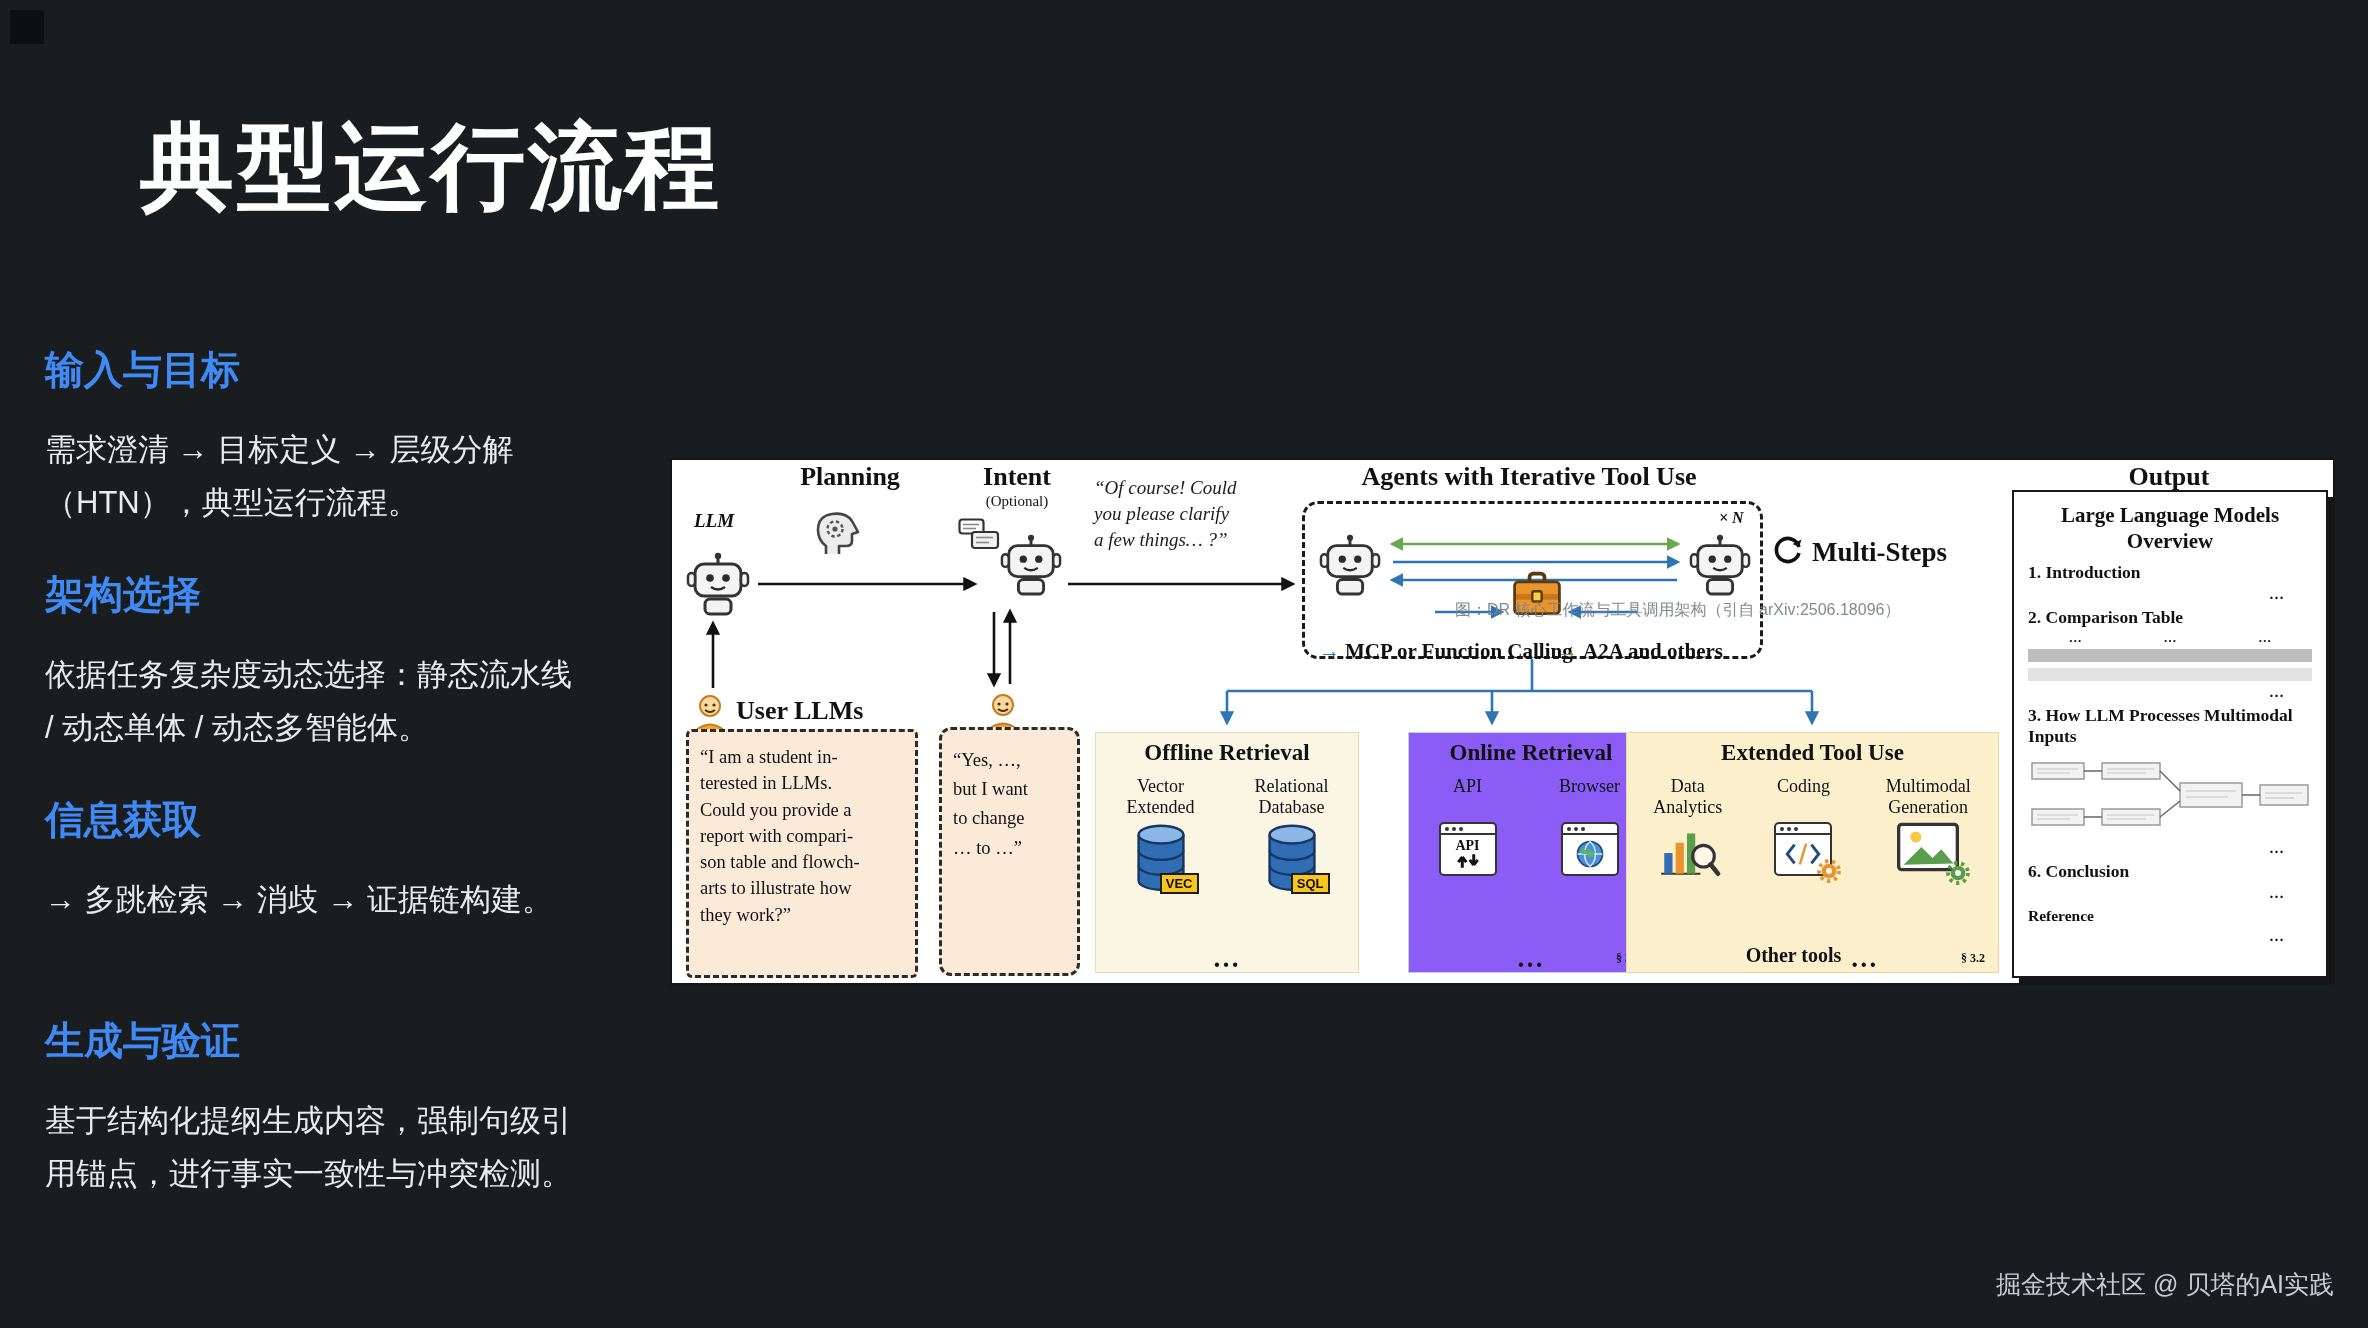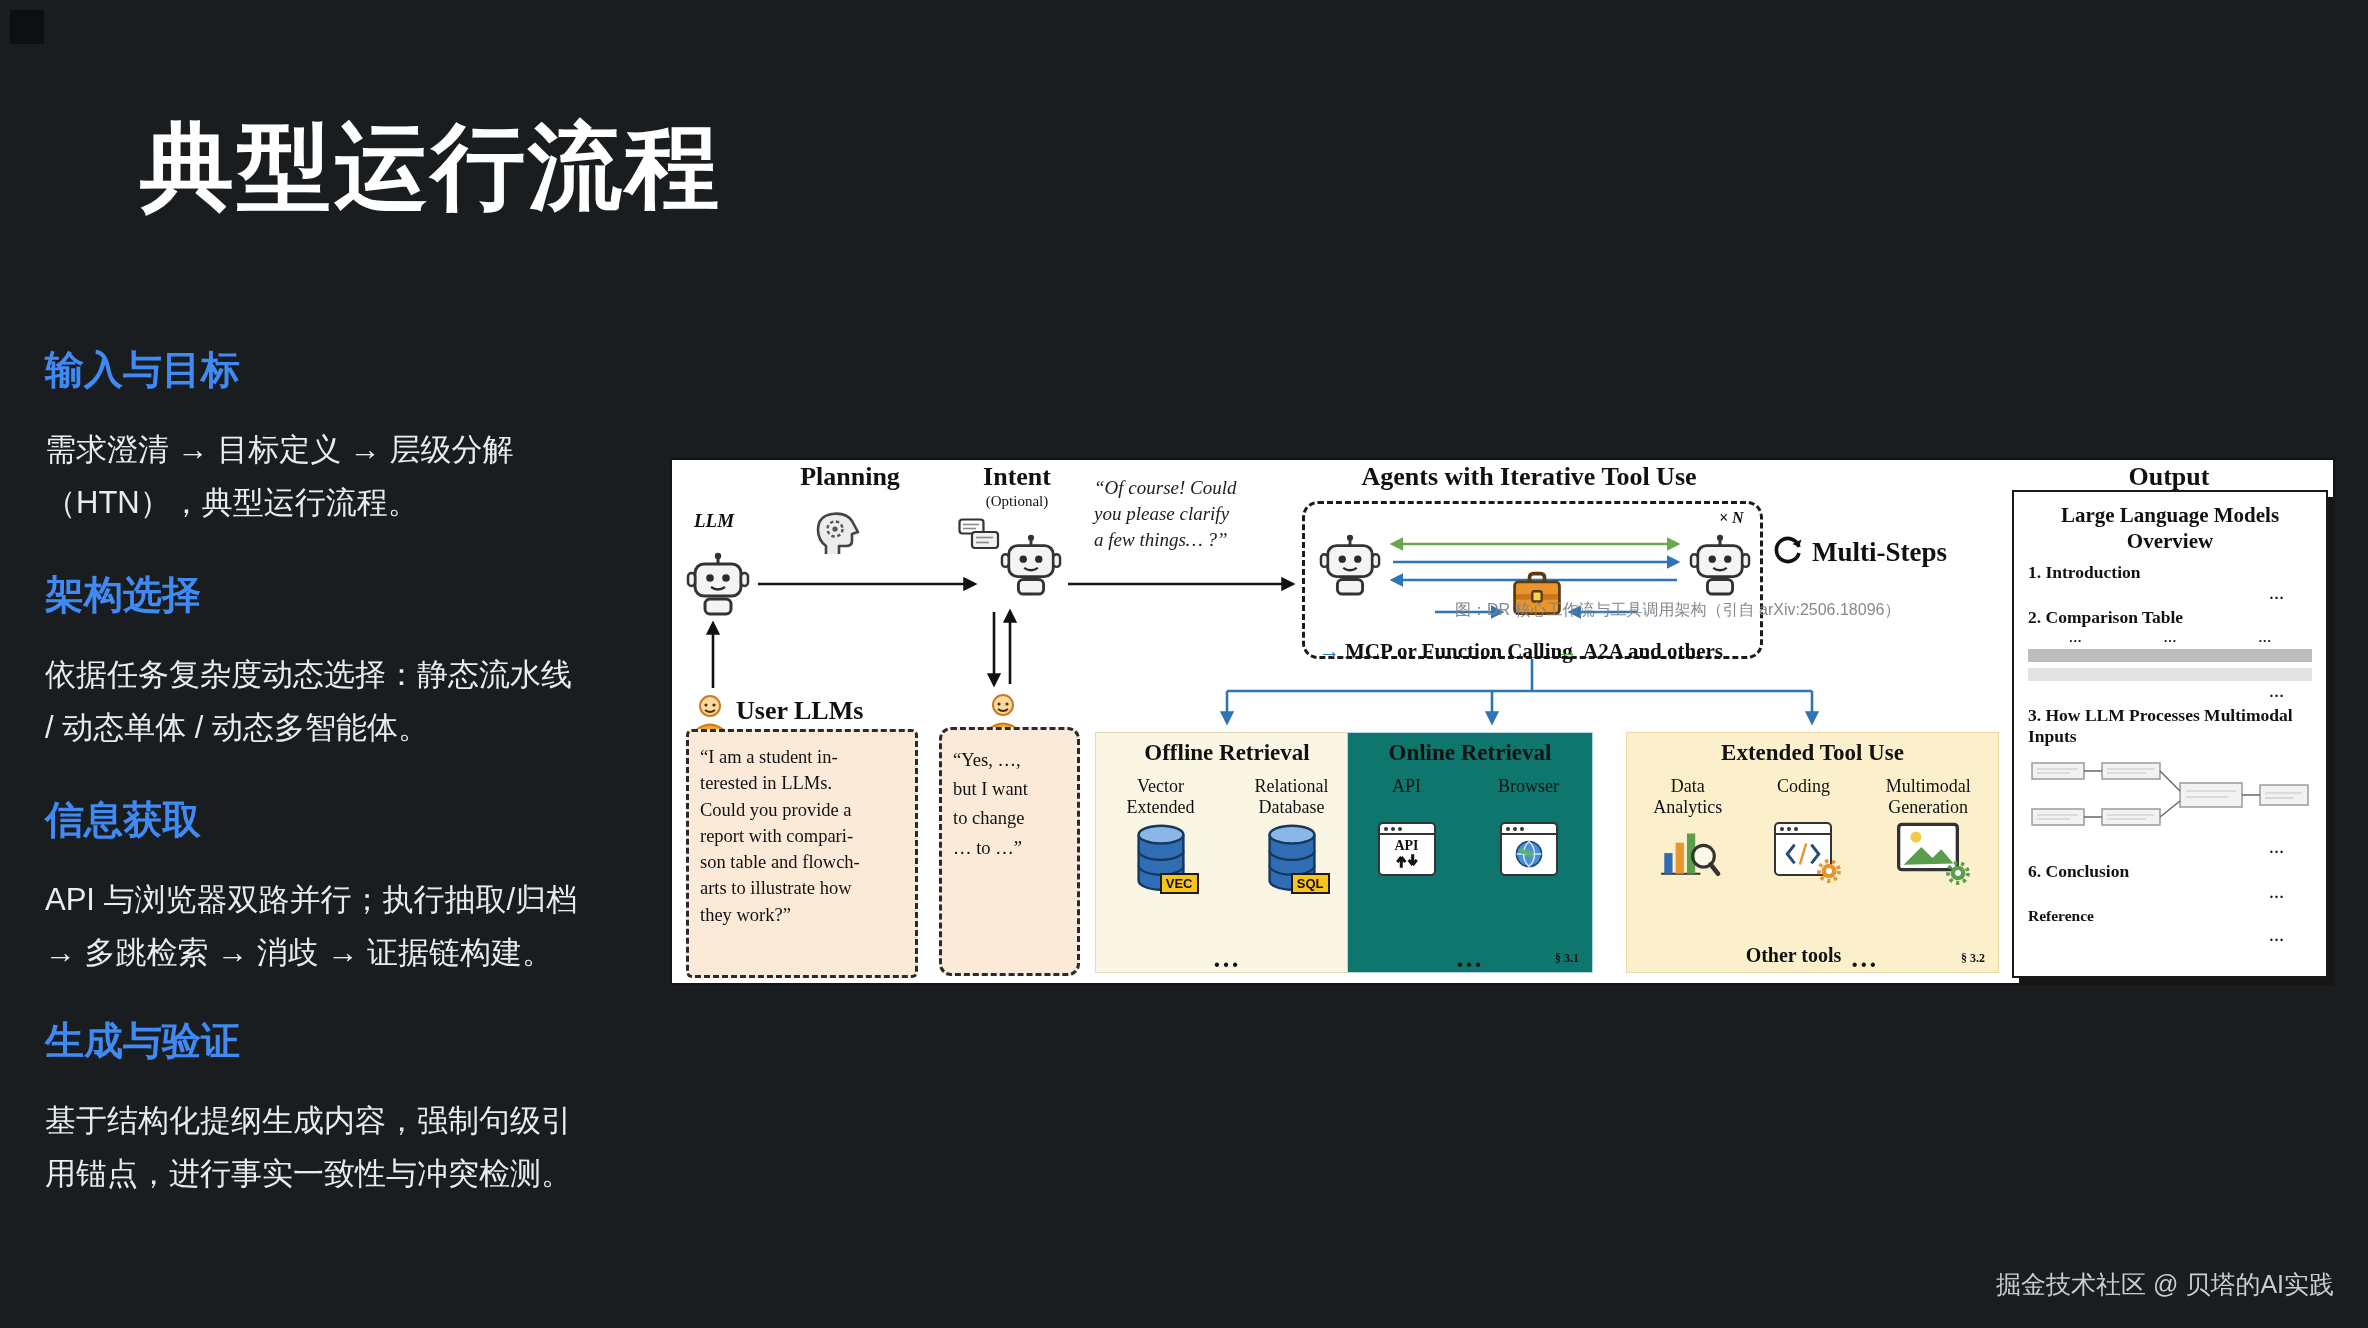--- a/index.html
+++ b/index.html
@@ -34,21 +34,21 @@
   .blue-t { color:#2e75b6; } .green-t { color:#6aa84f; }
 
   .multi-text { position:absolute; font-weight:bold; font-size:27px; white-space:nowrap; }
 
   .speech { position:absolute; background:#fcead9; border:3px dashed #2b2b2b; border-radius:6px;
             padding:12px 11px; font-size:18.5px; line-height:1.42; }
   .speech.r2 { border-radius:12px; line-height:1.58; padding-top:16px; }
 
   .panel { position:absolute; top:272px; height:241px; display:flex; flex-direction:column; }
   .p-offline { left:423px; width:264px; background:#fbf5e3; border:1.5px solid #e3dbbc; }
-  .p-online  { left:675px; width:246px; background:#0f766e; border:1.5px solid #bcd2ea;justify-content:space-between; }
+  .p-online  { left:736px; width:246px; background:#8b5cf6; border:1.5px solid #bcd2ea;justify-content:space-between; }
   .p-extended{ left:954px; width:373px; background:#fcf0cc; border:1.5px solid #e8d9a4; }
   .panel-title { font-weight:bold; font-size:23px; text-align:center; margin-top:7px; }
   .panel-cols { display:flex; justify-content:space-around; margin-top:10px; flex:1; }
   .col { display:flex; flex-direction:column; align-items:center; }
   .col-label { font-size:18px; line-height:1.15; text-align:center; min-height:42px; }
   .icon-wrap { margin-top:4px; position:relative; }
   .db-tag { position:absolute; right:-10px; bottom:4px; background:#f7c51d; border:2px solid #1d1d1d;
             font:bold 13px "Liberation Sans",sans-serif; padding:1px 4px; color:#111; }
   .panel-bottom { position:relative; height:36px; display:flex; align-items:flex-end; justify-content:center; padding-bottom:5px; }
   .panel-more { font-weight:bold; font-size:27px; line-height:18px; letter-spacing:2px; }
@@ -91,21 +91,20 @@
     <div class="sec-line">需求澄清 → 目标定义 → 层级分解</div>
     <div class="sec-line">（HTN），典型运行流程。</div>
   </div>
   <div class="sec" style="top:570px">
     <div class="sec-h">架构选择</div>
     <div class="sec-line">依据任务复杂度动态选择：静态流水线</div>
     <div class="sec-line">/ 动态单体 / 动态多智能体。</div>
   </div>
   <div class="sec" style="top:795px">
     <div class="sec-h">信息获取</div>
-    <div class="sec-line">API 与浏览器双路并行；执行抽取/归档</div>
     <div class="sec-line">→ 多跳检索 → 消歧 → 证据链构建。</div>
   </div>
   <div class="sec" style="top:1016px">
     <div class="sec-h">生成与验证</div>
     <div class="sec-line">基于结构化提纲生成内容，强制句级引</div>
     <div class="sec-line">用锚点，进行事实一致性与冲突检测。</div>
   </div>
 
   <div class="figure">
 

